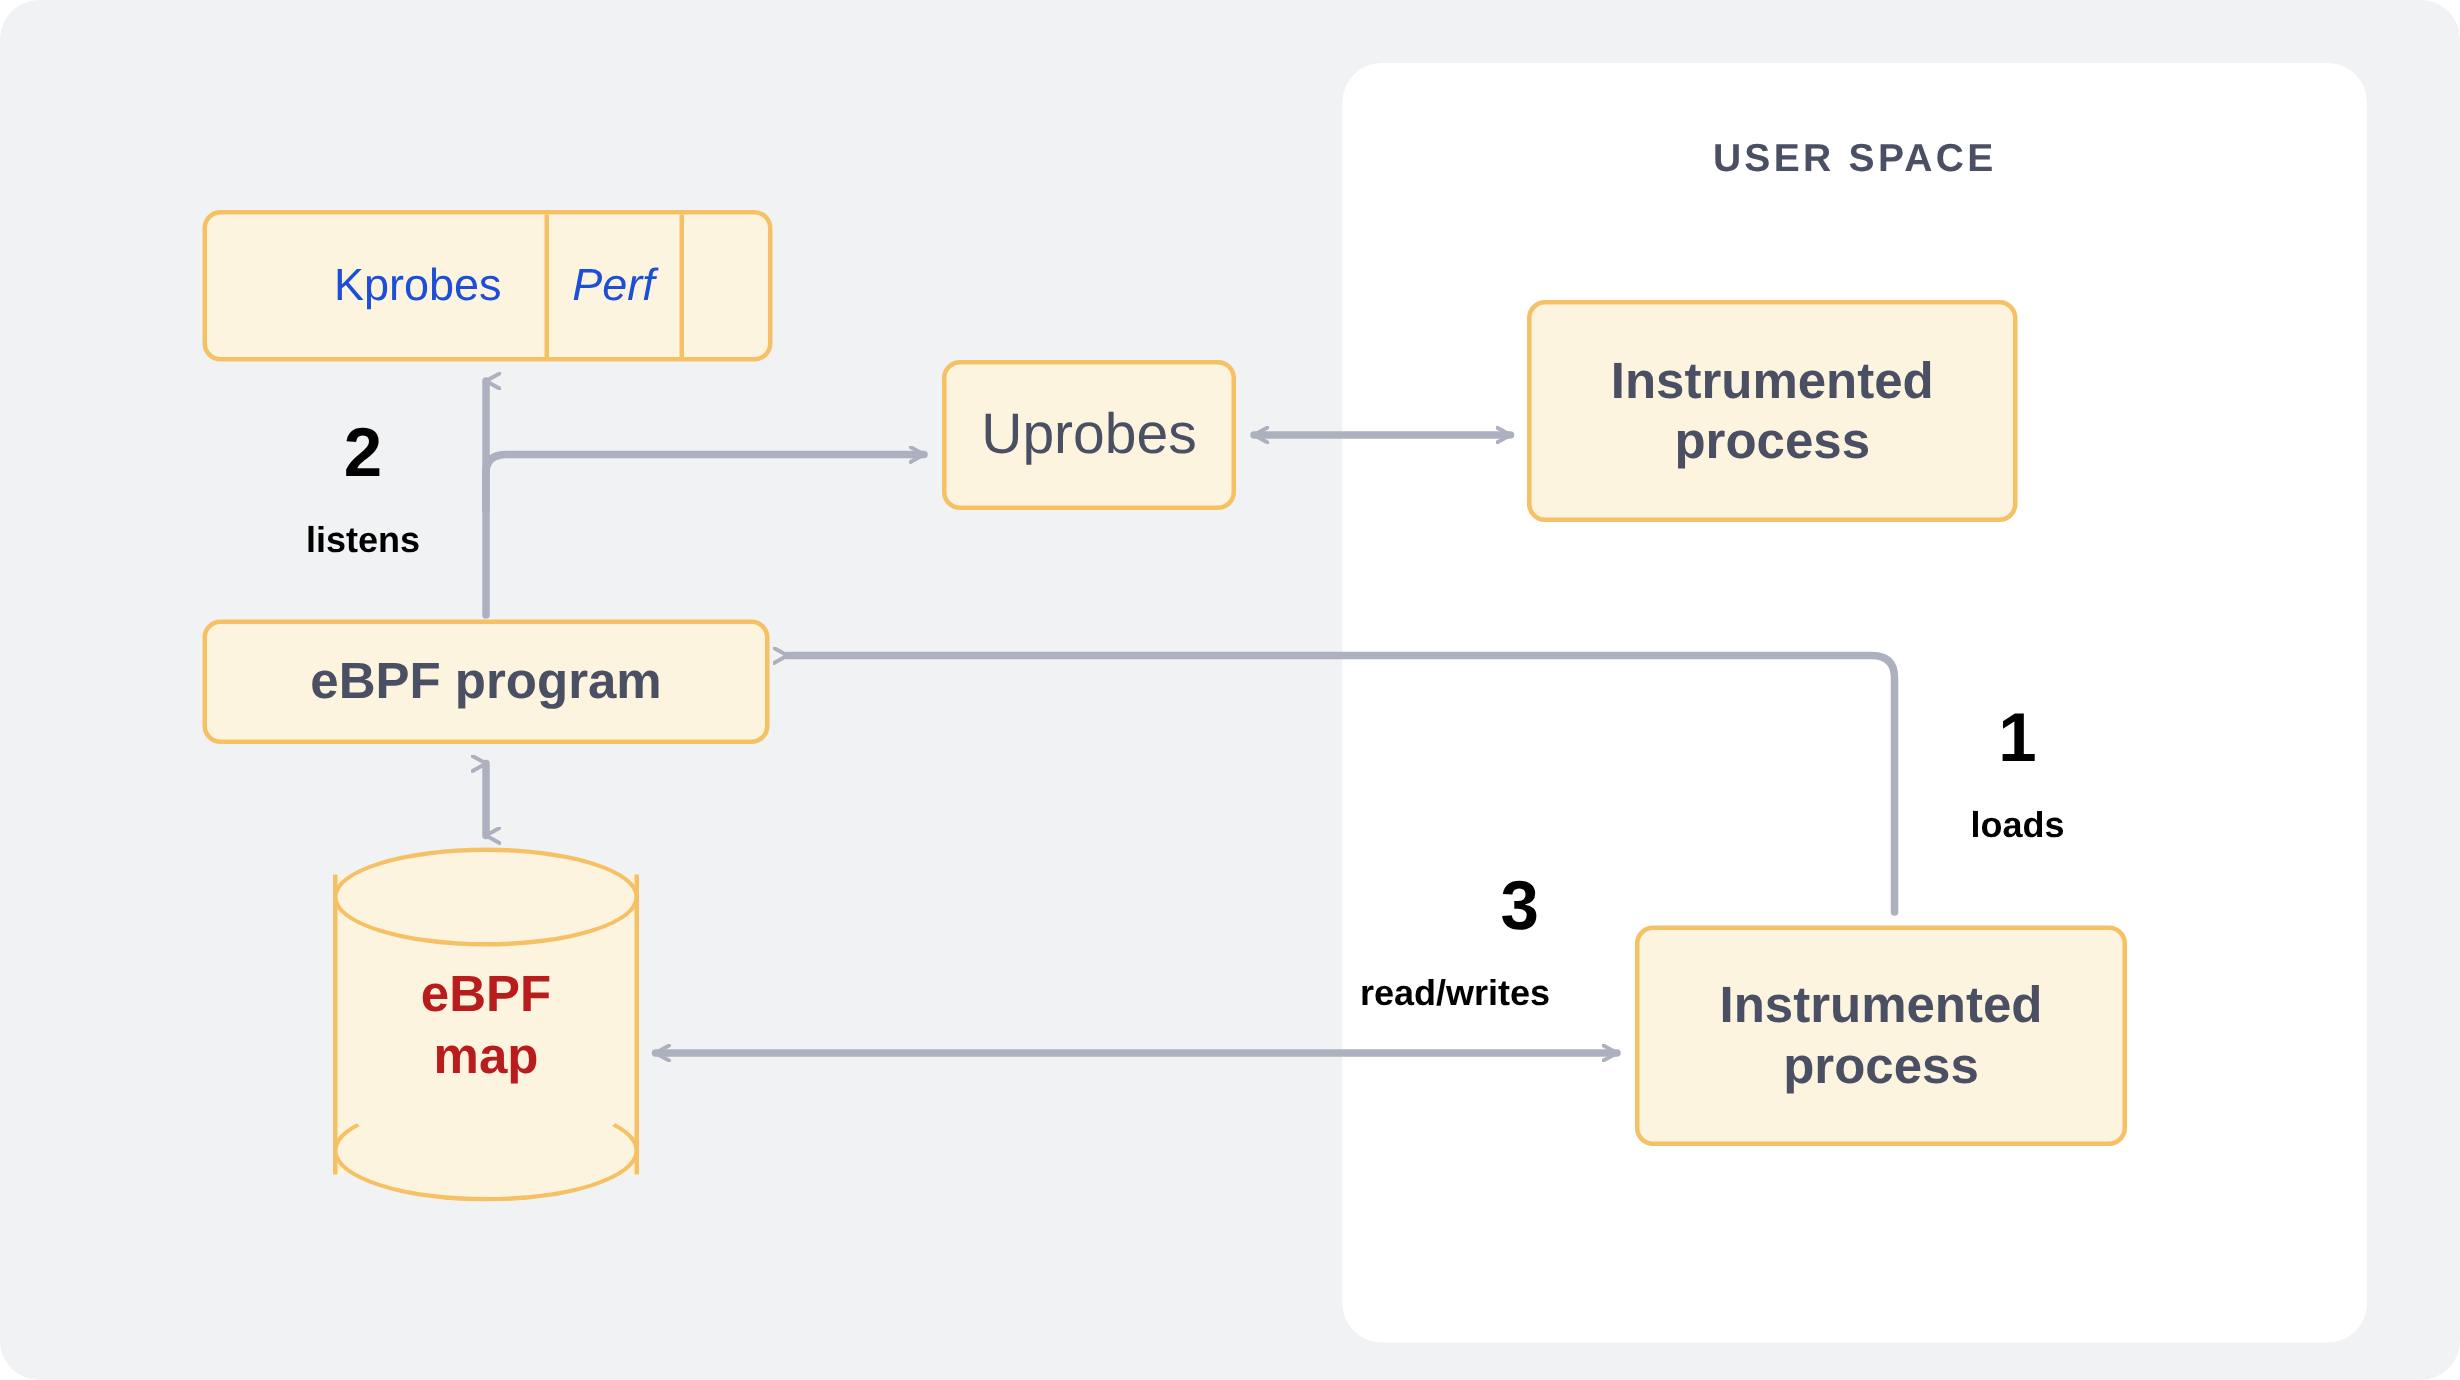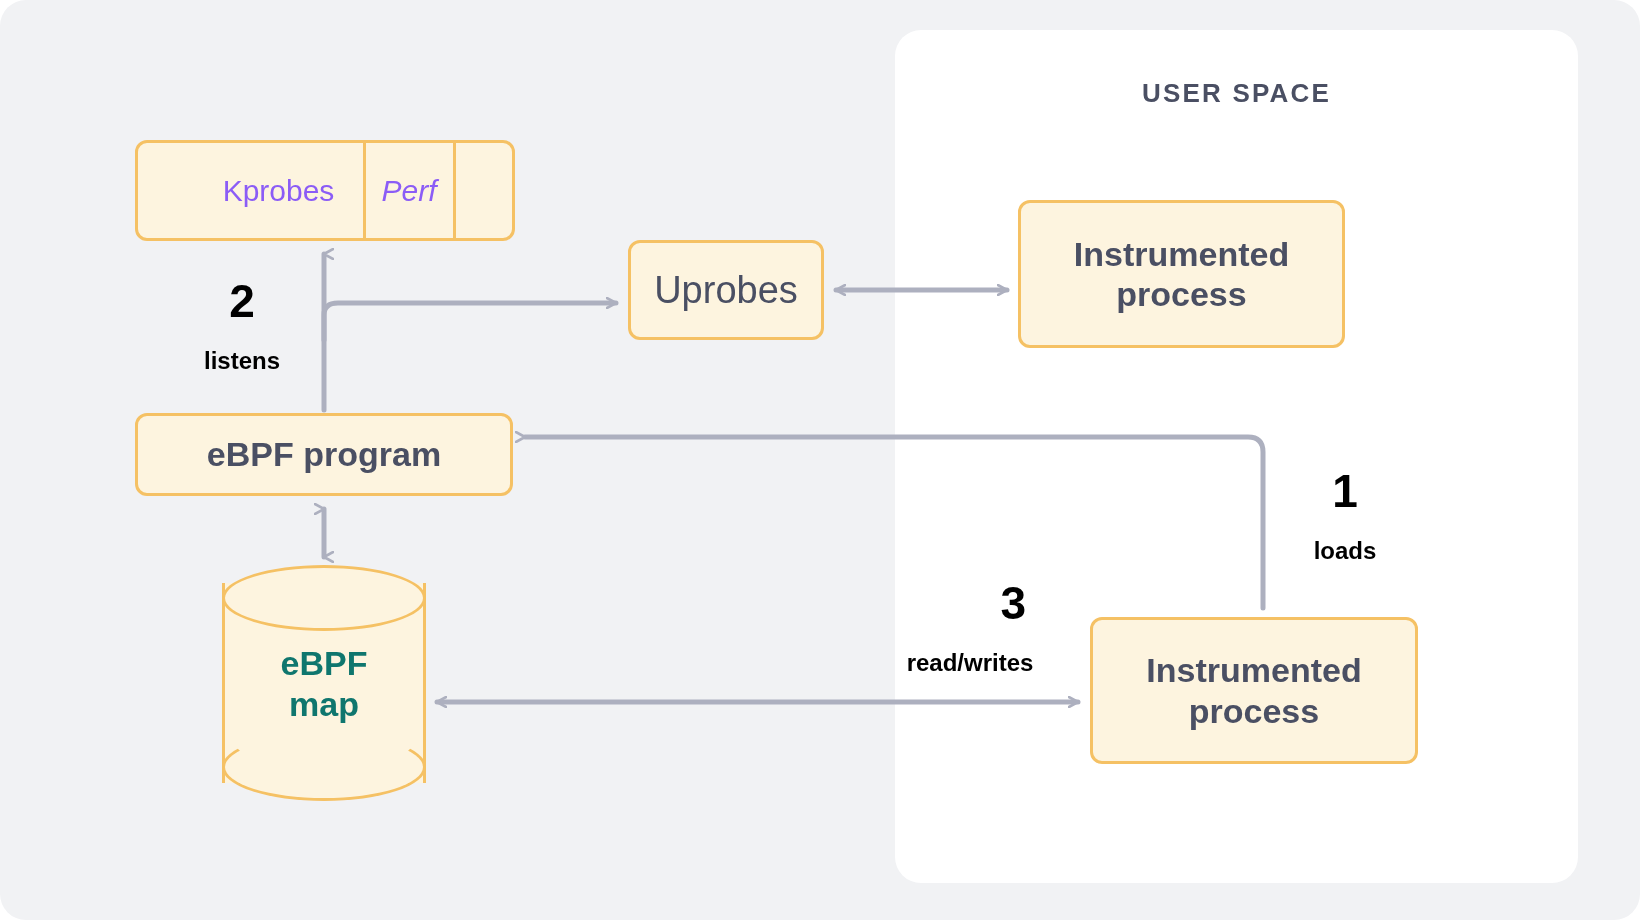--- a/index.html
+++ b/index.html
@@ -14,21 +14,21 @@
     background:#f1f2f4;
     border-radius:26px;
     overflow:hidden;
   }
   .panel{
     position:absolute;
     background:#ffffff;
     border-radius:26px;
   }
   #panel-kernel{left:62px;top:30px;width:546px;height:853px;}
-  #panel-user{left:895px;top:30px;width:683px;height:853px;}
+  #panel-user{left:895px;top:42px;width:683px;height:853px;}
   .panel-title{
     position:absolute;
     width:100%;
     text-align:center;
     top:48px;
     font-size:26px;
     font-weight:bold;
     letter-spacing:2.2px;
     color:#4a4f63;
   }
@@ -44,21 +44,21 @@
     justify-content:center;
     text-align:center;
     color:#4a4f63;
     line-height:1.18;
   }
   #box-probes{left:135px;top:140px;width:380px;height:101px;padding:0;}
   .probe-cell{
     flex:0 0 auto;
     height:100%;
     display:flex;align-items:center;justify-content:center;
-    font-size:30px;color:#8b5cf6;
+    font-size:30px;color:#1d4ed8;
     box-sizing:border-box;
   }
   #probe-kprobes{width:171px;border-right:3px solid #f5c164;}
   #probe-perf{width:90px;border-right:3px solid #f5c164;font-style:italic;}
   #probe-etc{width:113px;}
   #box-ebpf-program{left:135px;top:413px;width:378px;height:83px;font-size:34px;font-weight:bold;}
   #box-uprobes{left:628px;top:240px;width:196px;height:100px;font-size:38px;}
   #box-proc-top{left:1018px;top:200px;width:327px;height:148px;font-size:34px;font-weight:bold;}
   #box-proc-bottom{left:1090px;top:617px;width:328px;height:147px;font-size:34px;font-weight:bold;}
   
@@ -81,21 +81,21 @@
   .cyl-top{
     position:absolute;left:0;top:0px;width:204px;height:66px;
     background:#fdf4df;
     border:3px solid #f5c164;
     border-radius:50%/50%;
     box-sizing:border-box;
   }
   .cyl-label{
     position:absolute;left:0;top:78px;width:204px;
     text-align:center;
-    font-size:34px;font-weight:bold;color:#0f766e;
+    font-size:34px;font-weight:bold;color:#b91c1c;
     line-height:1.22;
   }
   
   .step{
     position:absolute;
     text-align:center;
     color:#000000;
   }
   .step .num{font-size:46px;font-weight:bold;line-height:1;display:block;}
   .step .cap{font-size:24px;font-weight:bold;line-height:1.3;display:block;margin-top:21px;}

